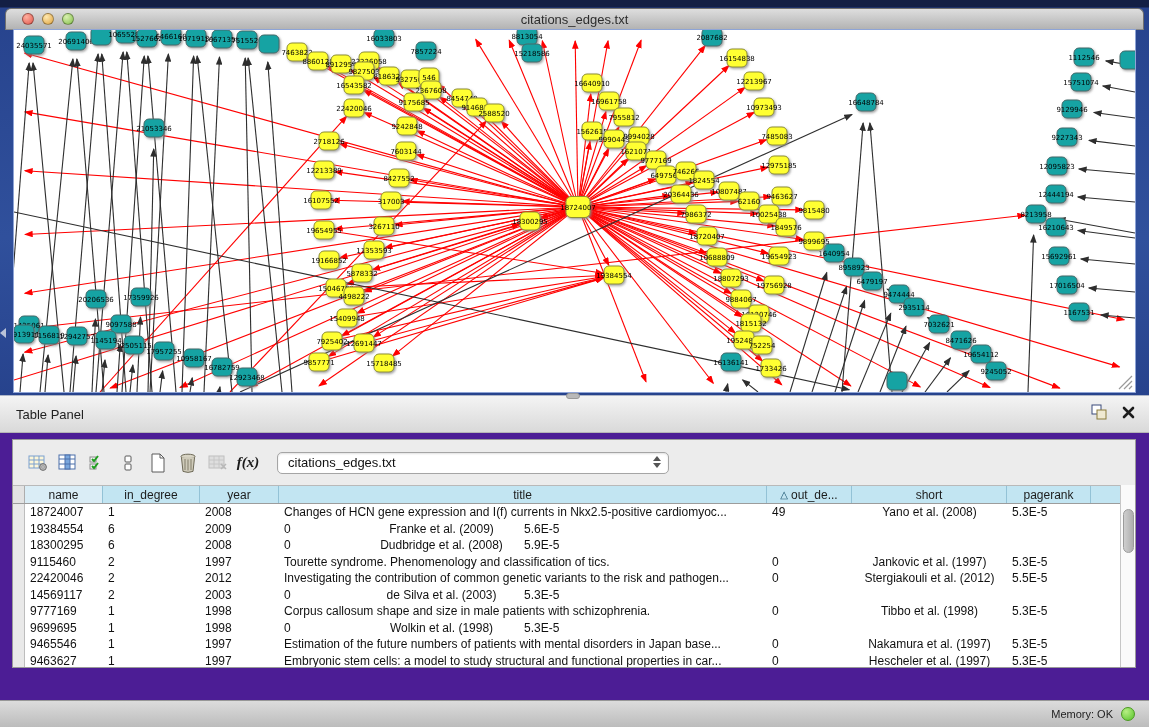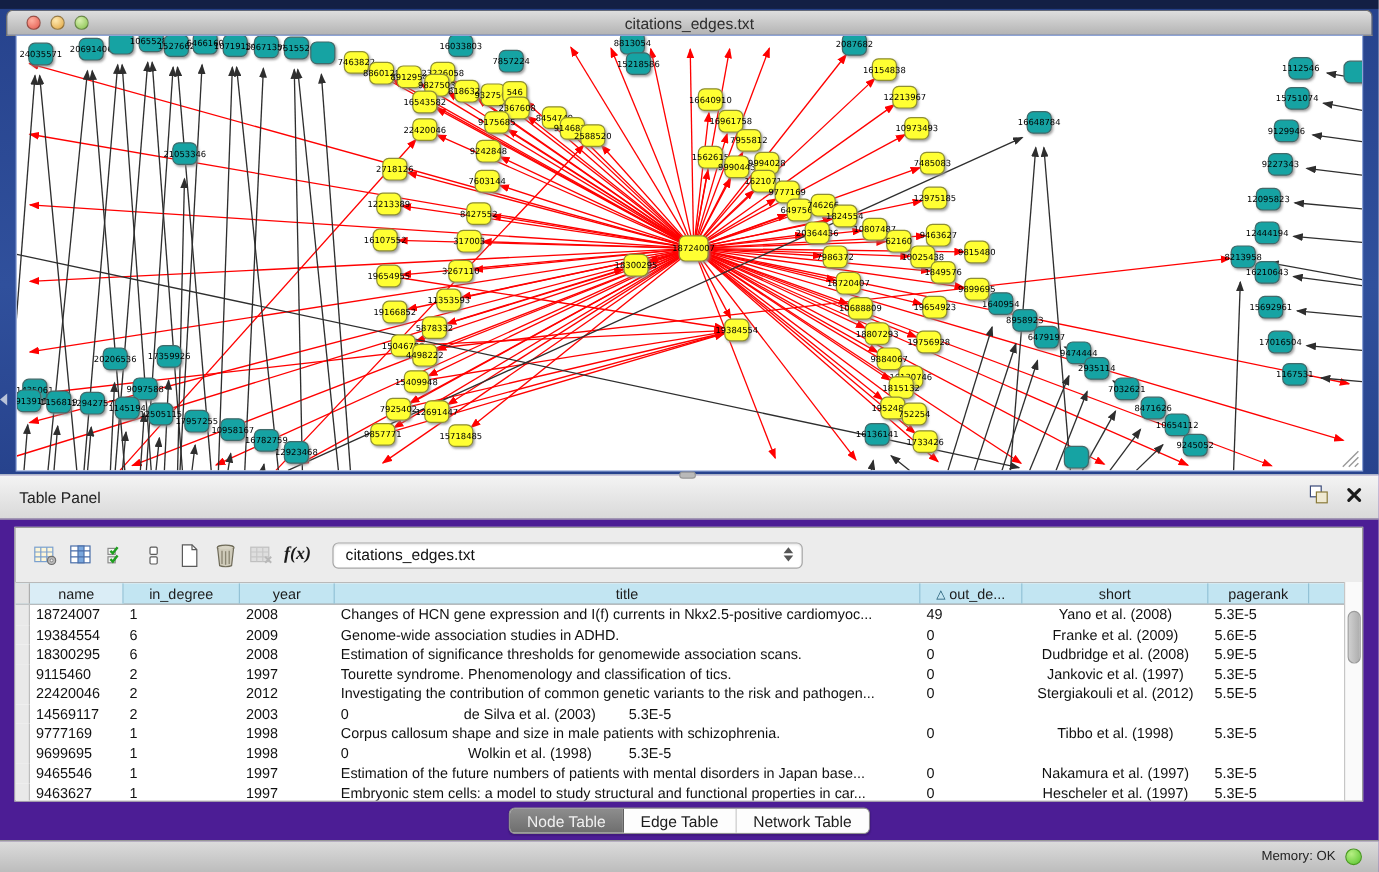--- a/index.html
+++ b/index.html
@@ -642,31 +642,29 @@
               <div class="t-cell" style="width: 488px; justify-content: flex-start; padding-left: 5px;">Changes of HCN gene expression and I(f) currents in Nkx2.5-positive cardiomyoc...</div>
               <div class="t-cell" style="width: 85px; justify-content: flex-start; padding-left: 5px;">49</div>
               <div class="t-cell" style="width: 155px; justify-content: center; padding-left: 0px;">Yano et al. (2008)</div>
               <div class="t-cell" style="width: 84px; justify-content: flex-start; padding-left: 5px;">5.3E-5</div>
             </div>
             <div class="t-row">
               <div class="t-cell gutter" style="width: 12px;"></div>
               <div class="t-cell" style="width: 78px; justify-content: flex-start; padding-left: 5px;">19384554</div>
               <div class="t-cell" style="width: 97px; justify-content: flex-start; padding-left: 5px;">6</div>
               <div class="t-cell" style="width: 79px; justify-content: flex-start; padding-left: 5px;">2009</div>
-              <div class="t-cell" style="width: 488px; justify-content: flex-start; padding-left: 5px;">Genome-wide association studies in ADHD.</div>
               <div class="t-cell" style="width: 85px; justify-content: flex-start; padding-left: 5px;">0</div>
               <div class="t-cell" style="width: 155px; justify-content: center; padding-left: 0px;">Franke et al. (2009)</div>
               <div class="t-cell" style="width: 84px; justify-content: flex-start; padding-left: 5px;">5.6E-5</div>
             </div>
             <div class="t-row">
               <div class="t-cell gutter" style="width: 12px;"></div>
               <div class="t-cell" style="width: 78px; justify-content: flex-start; padding-left: 5px;">18300295</div>
               <div class="t-cell" style="width: 97px; justify-content: flex-start; padding-left: 5px;">6</div>
               <div class="t-cell" style="width: 79px; justify-content: flex-start; padding-left: 5px;">2008</div>
-              <div class="t-cell" style="width: 488px; justify-content: flex-start; padding-left: 5px;">Estimation of significance thresholds for genomewide association scans.</div>
               <div class="t-cell" style="width: 85px; justify-content: flex-start; padding-left: 5px;">0</div>
               <div class="t-cell" style="width: 155px; justify-content: center; padding-left: 0px;">Dudbridge et al. (2008)</div>
               <div class="t-cell" style="width: 84px; justify-content: flex-start; padding-left: 5px;">5.9E-5</div>
             </div>
             <div class="t-row">
               <div class="t-cell gutter" style="width: 12px;"></div>
               <div class="t-cell" style="width: 78px; justify-content: flex-start; padding-left: 5px;">9115460</div>
               <div class="t-cell" style="width: 97px; justify-content: flex-start; padding-left: 5px;">2</div>
               <div class="t-cell" style="width: 79px; justify-content: flex-start; padding-left: 5px;">1997</div>
               <div class="t-cell" style="width: 488px; justify-content: flex-start; padding-left: 5px;">Tourette syndrome. Phenomenology and classification of tics.</div>
@@ -732,27 +730,20 @@
               <div class="t-cell" style="width: 155px; justify-content: center; padding-left: 0px;">Hescheler et al. (1997)</div>
               <div class="t-cell" style="width: 84px; justify-content: flex-start; padding-left: 5px;">5.3E-5</div>
             </div>
           </div>
       </div>
       <div class="vscroll">
         <div class="vthumb"></div>
       </div>
     </div>
 
-    <div class="tabbar">
-      <div class="seg">
-        <div class="seg-btn sel">Node Table</div>
-        <div class="seg-btn">Edge Table</div>
-        <div class="seg-btn">Network Table</div>
-      </div>
-    </div>
   </div>
 
   <div class="statusbar">
     <span class="mem-label">Memory: OK</span>
     <span class="mem-dot"></span>
   </div>
 
 </div>
 
 </body></html>

